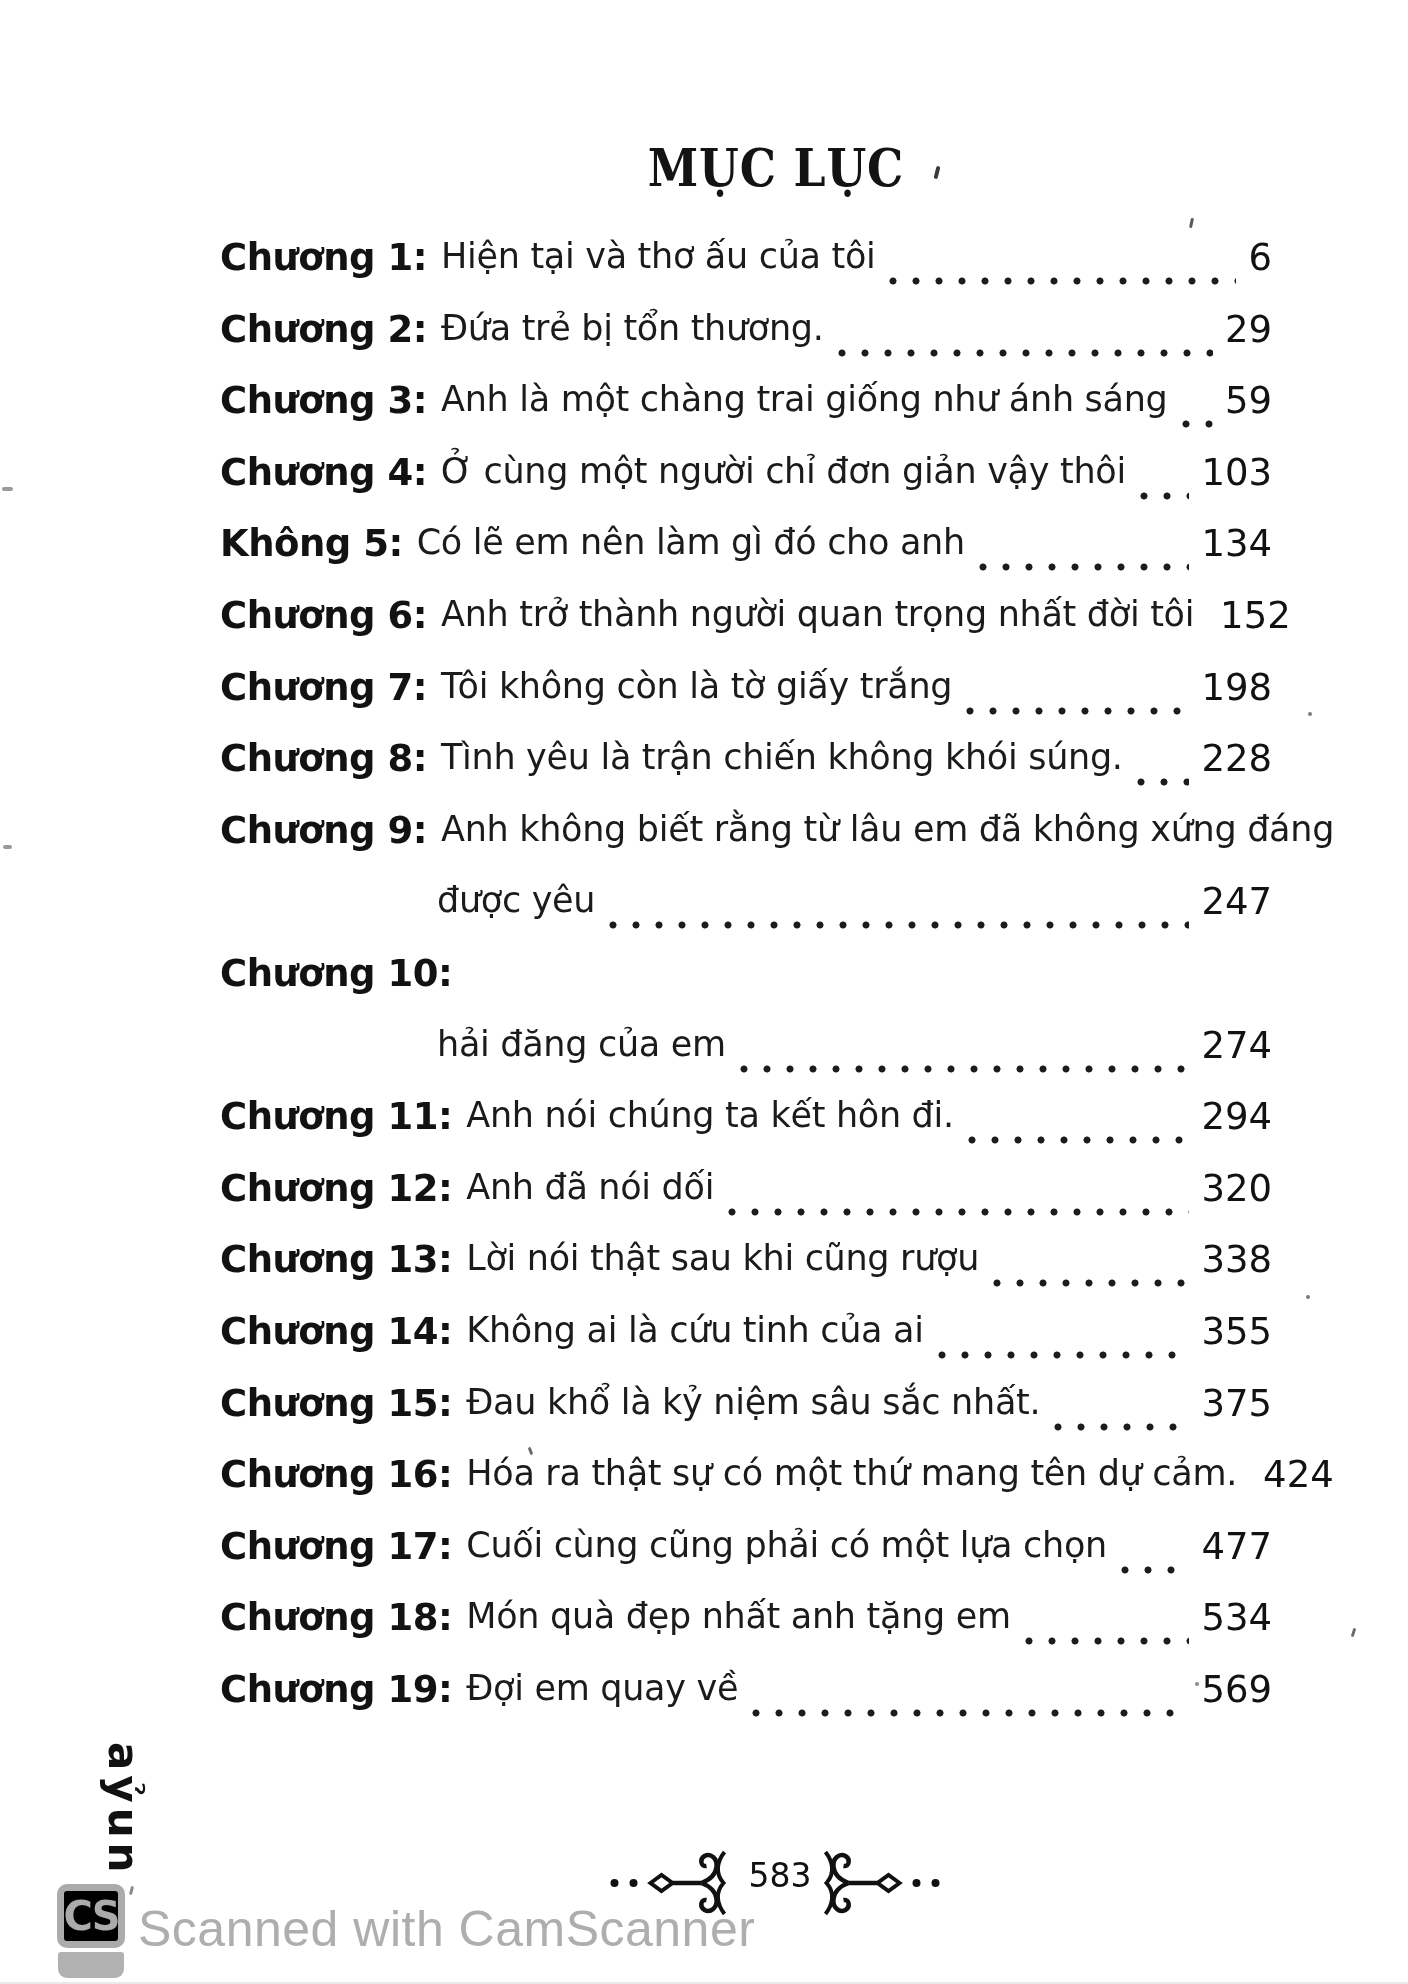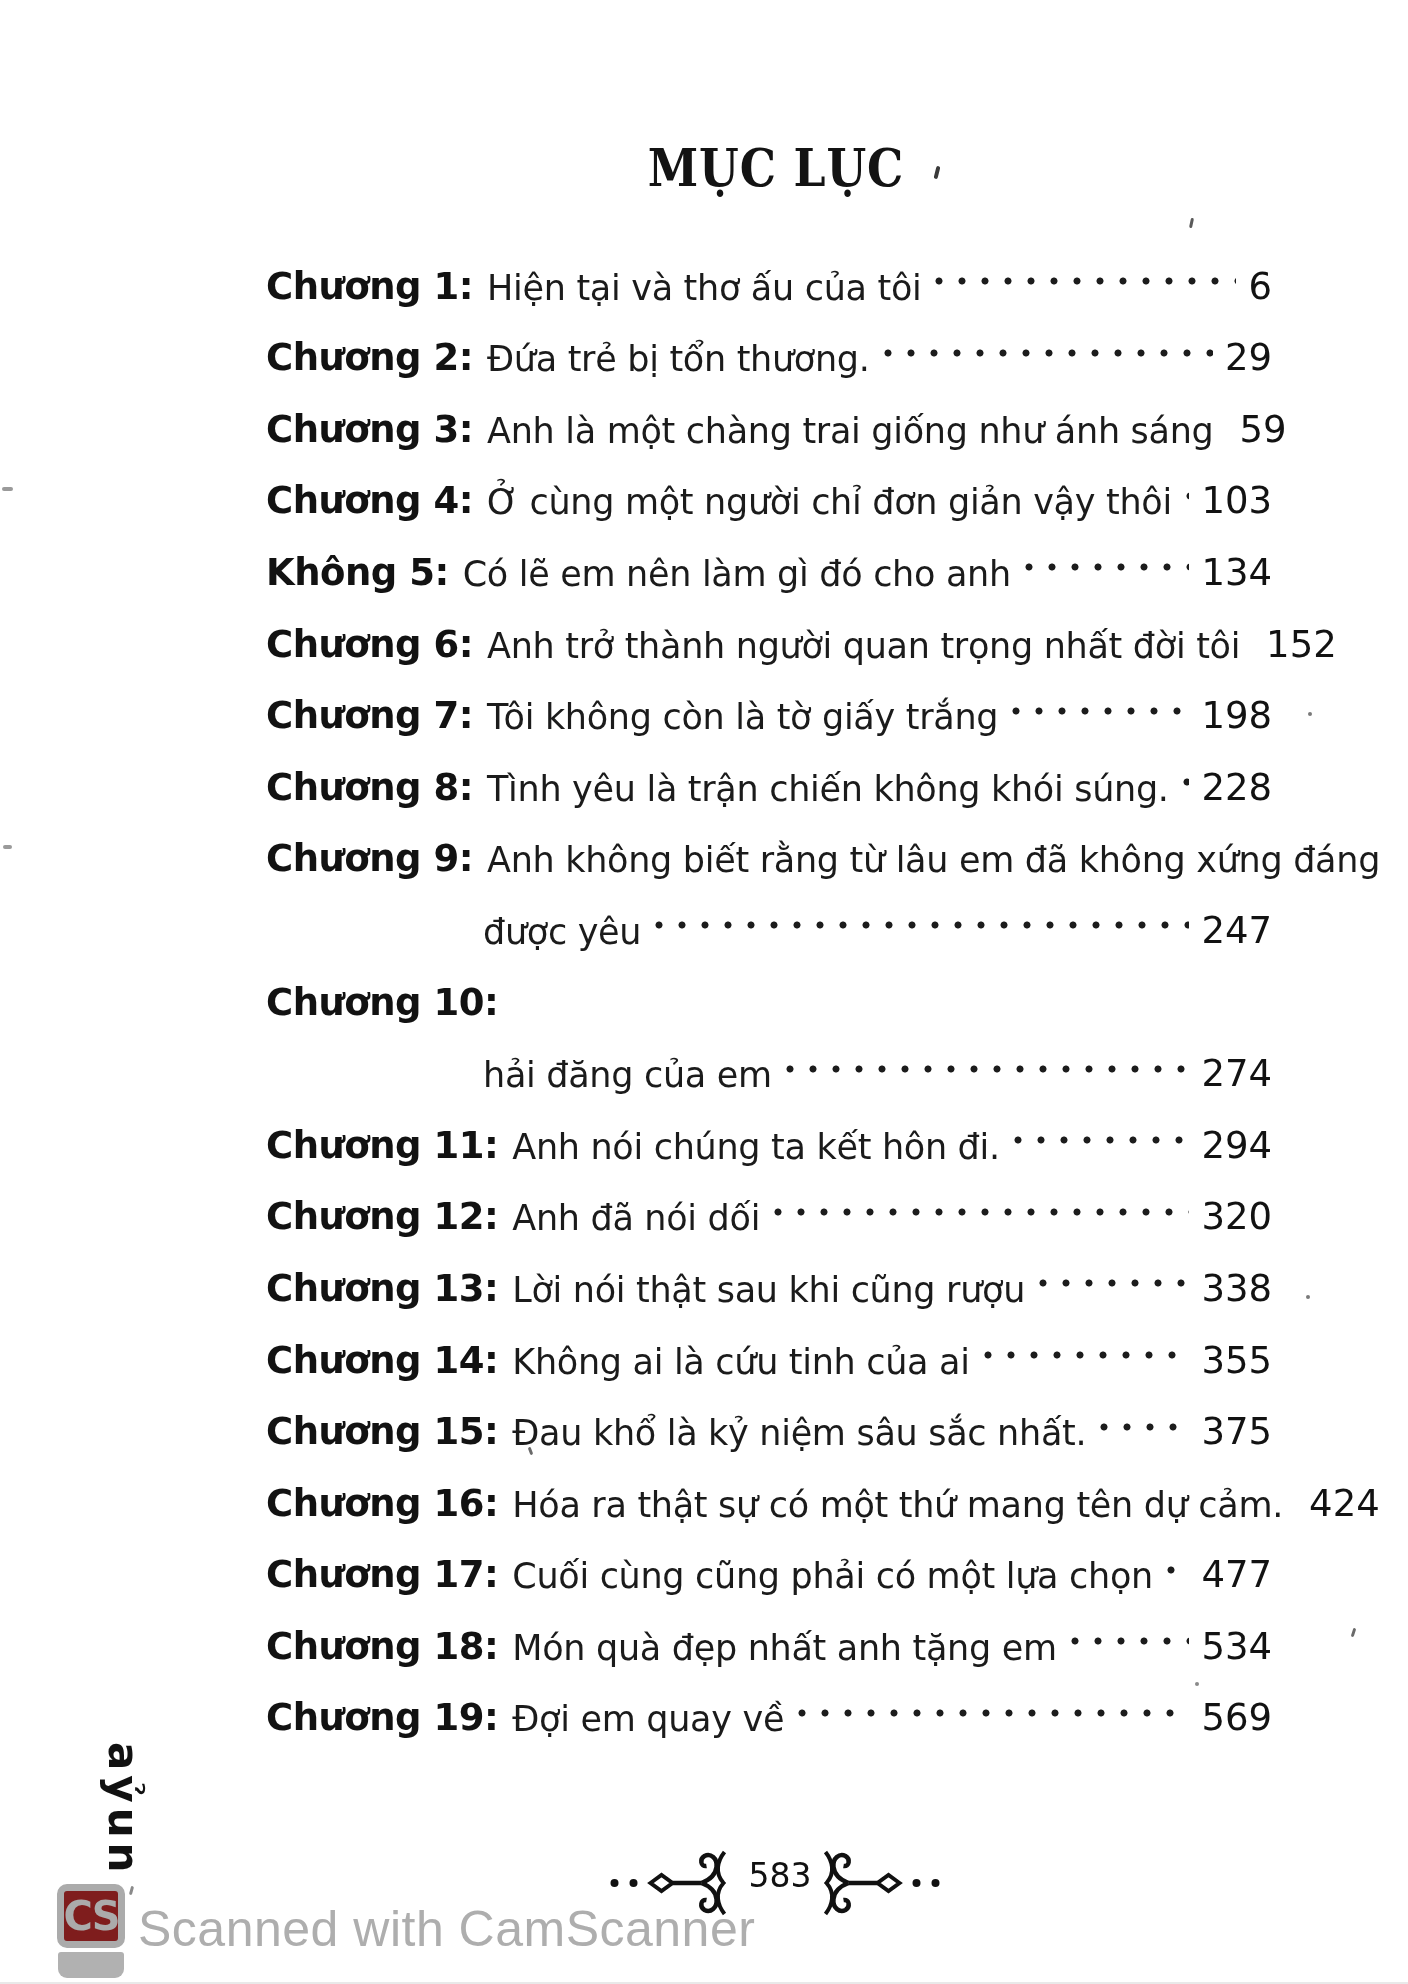--- a/index.html
+++ b/index.html
@@ -9,21 +9,21 @@
   }
   
   .page-title{
     position:absolute;left:776px;top:136px;
     transform:translateX(-50%) scaleX(.86);transform-origin:center top;
     font-family:"DejaVu Serif",serif;font-weight:700;font-size:53px;
     letter-spacing:1px;white-space:nowrap;color:#131313;
   }
   
   .toc{position:absolute;left:220px;top:236px;width:1052px;}
-  .row{height:71.6px;display:flex;align-items:flex-end;white-space:nowrap;margin-left:46px;}
+  .row{height:71.6px;display:flex;align-items:flex-start;white-space:nowrap;}
   .row.wrap{padding-left:217px;}
   .lbl{font-weight:700;font-size:37px;letter-spacing:-.5px;margin-right:14px;color:#121212;}
   .ttl{font-size:35px;letter-spacing:-.3px;color:#1b1b1b;}
   .dots{
     flex:1;height:8px;align-self:flex-start;margin:41px 12px 0 14px;
     background-image:radial-gradient(circle at 4px 4px,#1c1c1c 3.1px,rgba(0,0,0,0) 3.9px);
     background-size:23px 8px;background-repeat:repeat-x;background-position:left center;
   }
   .pg{font-size:37px;color:#121212;}
   
@@ -34,21 +34,21 @@
   .orn-num{font-size:33px;color:#111;padding:0 2px 14px 2px;margin-left:10px;}
   
   .wm-text{
     position:absolute;left:138px;top:1900px;z-index:2;
     font-family:"Liberation Sans","DejaVu Sans",sans-serif;
     font-size:50px;color:#aeaeae;letter-spacing:.5px;white-space:nowrap;
   }
   .cs-logo{position:absolute;left:57px;top:1884px;width:68px;height:95px;z-index:2;}
   .cs-frame{
     position:absolute;left:0;top:0;width:54px;height:50px;
-    border:7px solid #ababab;border-radius:10px;background:#7f1d1d;
+    border:7px solid #ababab;border-radius:10px;background:#000000;
     display:flex;align-items:center;justify-content:center;
     font-weight:700;font-size:40px;color:#ababab;letter-spacing:-2px;
   }
   .cs-base{position:absolute;left:1px;top:68px;width:66px;height:26px;background:#b1b1b1;border-radius:3px 3px 9px 9px;}
   
   .edge-text{
     position:absolute;left:148px;top:1742px;transform:rotate(90deg);transform-origin:left top;
     font-weight:700;font-size:42px;letter-spacing:5px;color:#111;white-space:nowrap;
   }
   

